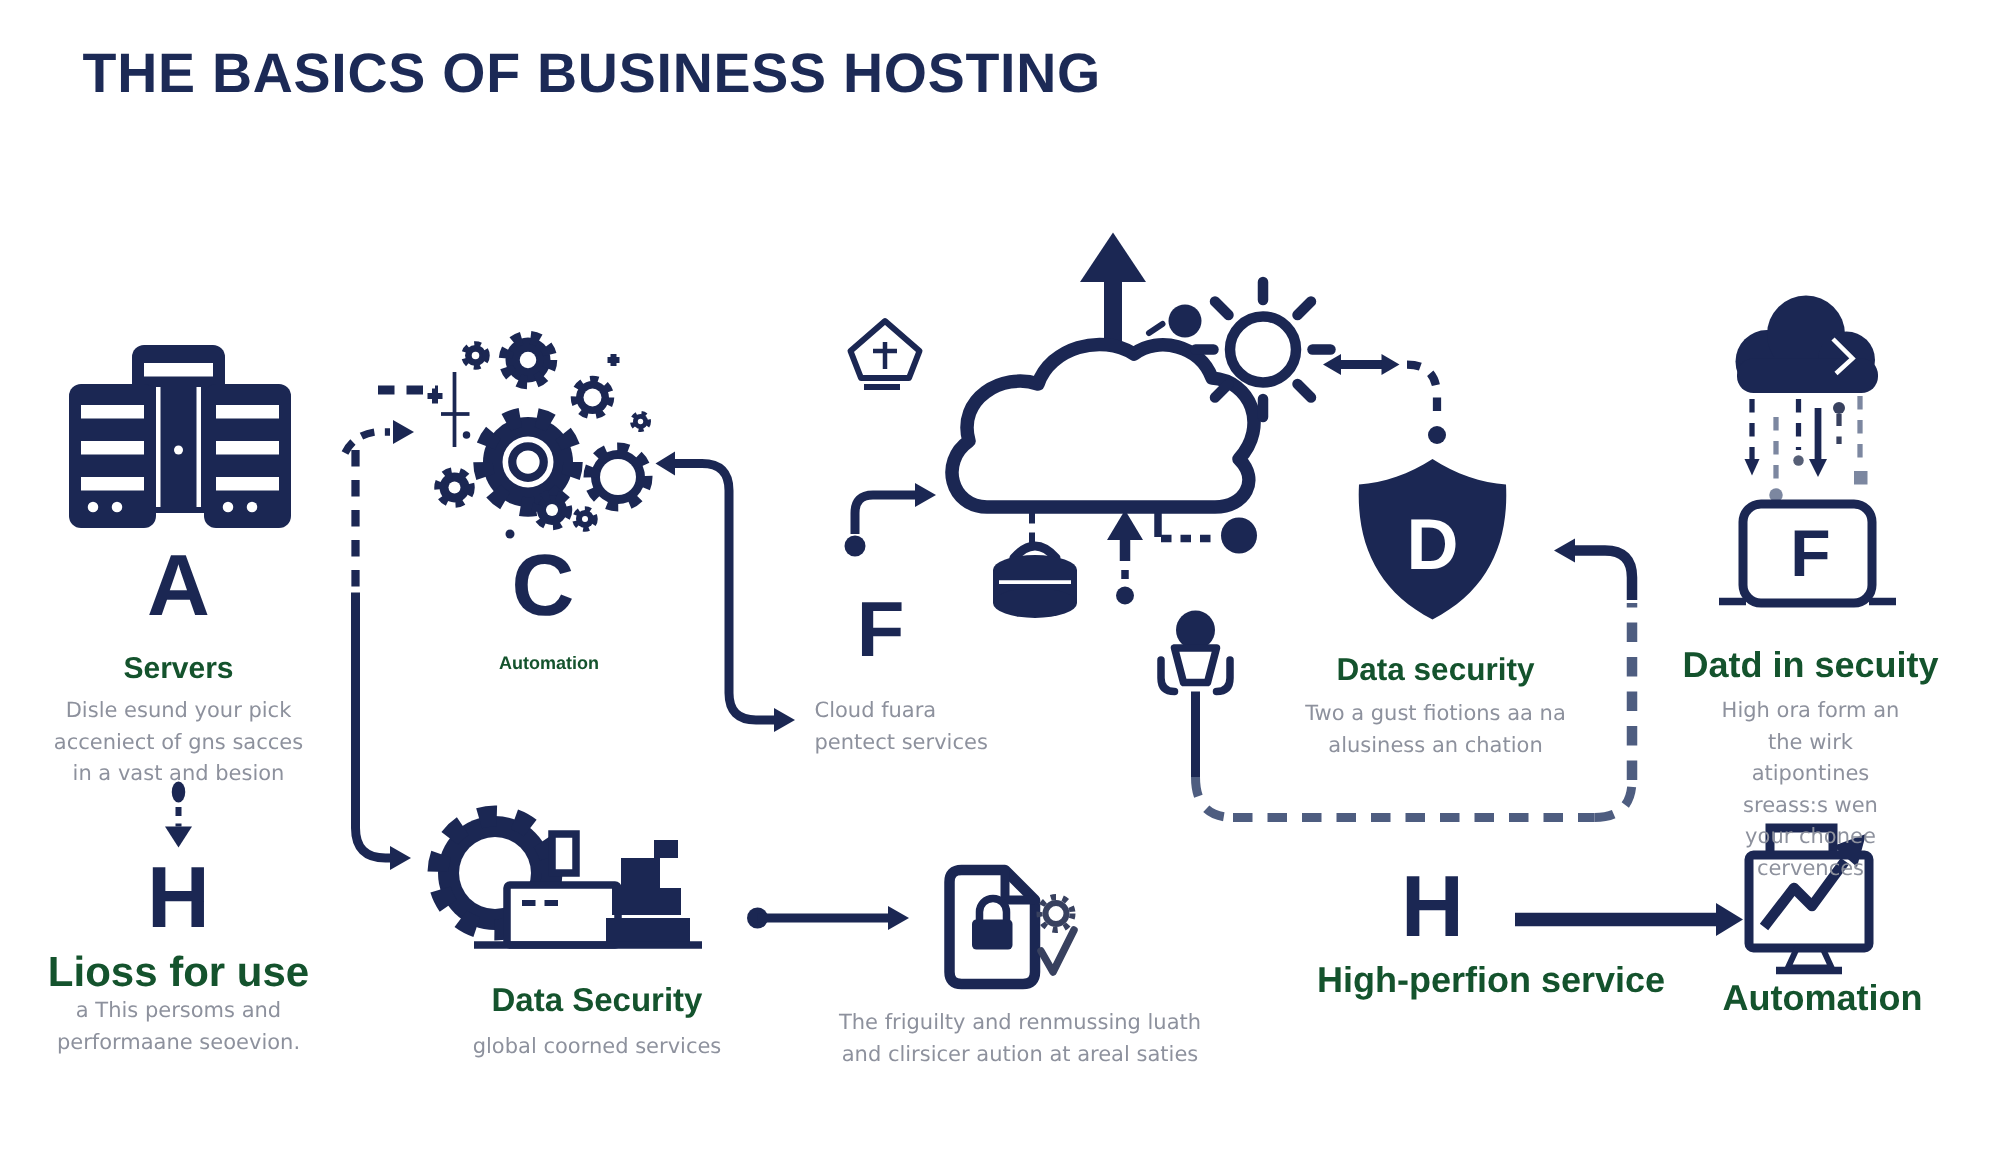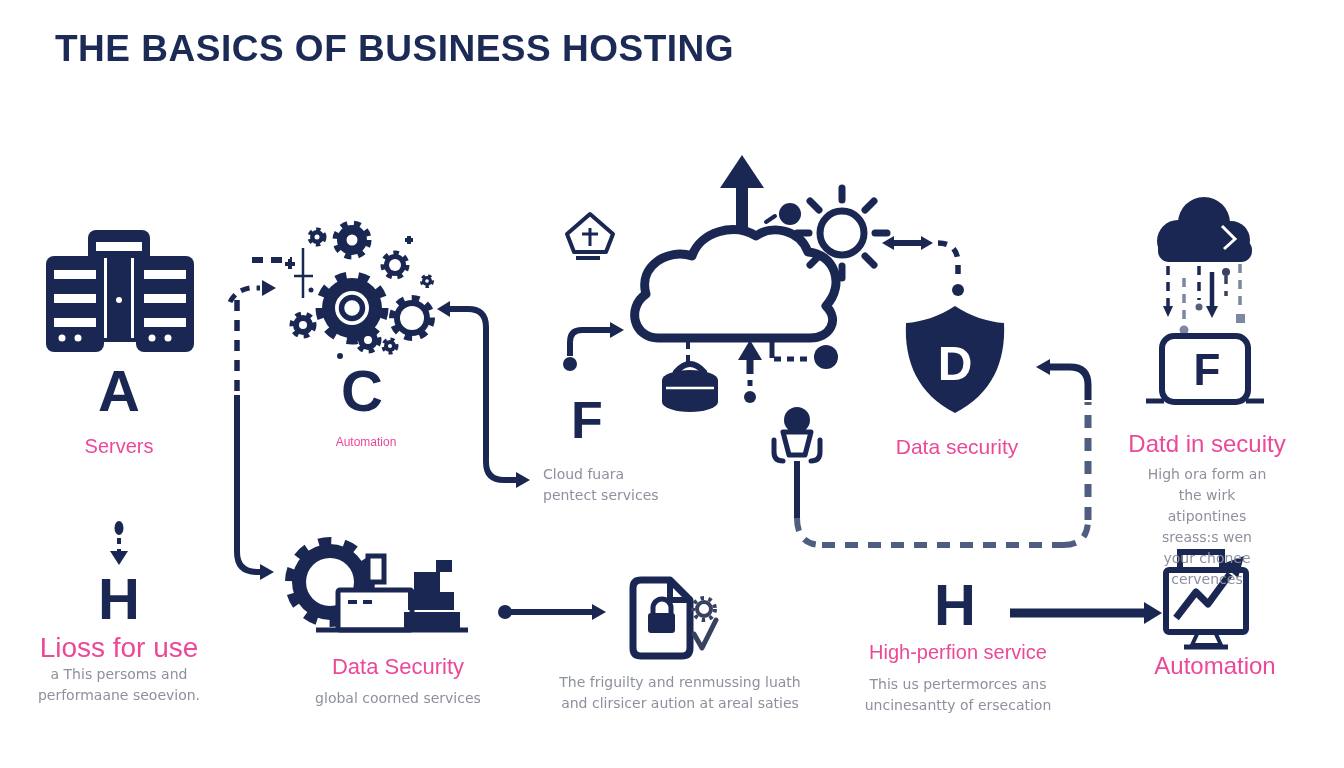--- a/index.html
+++ b/index.html
@@ -3,21 +3,21 @@
 <meta charset="utf-8">
 <style>
   html,body{margin:0;padding:0;background:#e9e9e9;}
   #canvas{position:relative;width:1344px;height:768px;background:#ffffff;overflow:hidden;
           font-family:"Liberation Sans", sans-serif;}
   .title{position:absolute;left:55px;top:28px;font-size:37px;font-weight:800;color:#1c2a56;
          letter-spacing:.5px;white-space:nowrap;}
   .subtitle{position:absolute;left:56px;top:84px;font-size:14.5px;color:#9094a0;line-height:1.5;
             white-space:pre-line;font-family:"DejaVu Sans", sans-serif;}
   .letter{position:absolute;transform:translateX(-50%);font-weight:800;color:#1b2753;line-height:1;}
-  .heading{position:absolute;transform:translateX(-50%);font-weight:400;color:#ec4899;
+  .heading{position:absolute;transform:translateX(-50%);font-weight:700;color:#14532d;
            white-space:nowrap;line-height:1;}
   .blurb{position:absolute;transform:translateX(-50%);text-align:center;color:#8d919d;
          font-size:14px;line-height:1.5;white-space:pre-line;font-family:"DejaVu Sans", sans-serif;}
   .blurb.left{transform:none;text-align:left;}
   svg.layer{position:absolute;left:0;top:0;width:1344px;height:768px;}
 </style>
 </head>
 <body>
 
 <div id="canvas">
@@ -282,20 +282,23 @@
       <polygon points="1222,564 1244,556 1238,578" fill="#1b2753"></polygon>
       <path d="M 1198 632 L 1192 645 L 1221 645 L 1215 632" fill="none" stroke="#1b2753" stroke-width="4" stroke-linejoin="round"></path>
       <line x1="1184" y1="647" x2="1228" y2="647" stroke="#1b2753" stroke-width="5"></line>
     </g>
   </svg>
 
   <div class="title">THE BASICS OF BUSINESS HOSTING</div>
 
   <div class="letter" style="left:119px;top:362px;font-size:58px;">A</div>
   <div class="heading" style="left:119px;top:436px;font-size:20px;">Servers</div>
+  <div class="blurb" style="left:119px;top:464px;">Disle esund your pick
+acceniect of gns sacces
+in a vast and besion</div>
 
   <div class="letter" style="left:119px;top:570px;font-size:58px;">H</div>
   <div class="heading" style="left:119px;top:634px;font-size:28px;">Lioss for use</div>
   <div class="blurb" style="left:119px;top:664px;">a This persoms and
 performaane seoevion.</div>
 
   <div class="letter" style="left:362px;top:362px;font-size:58px;">C</div>
   <div class="heading" style="left:366px;top:436px;font-size:12px;">Automation</div>
 
   <div class="heading" style="left:398px;top:656px;font-size:22px;">Data Security</div>
@@ -303,25 +306,25 @@
 
   <div class="letter" style="left:587px;top:394px;font-size:52px;">F</div>
   <div class="blurb" style="left:680px;top:672px;">The friguilty and renmussing luath
 and clirsicer aution at areal saties</div>
 
   <div class="blurb left" style="left:543px;top:464px;">Cloud fuara
 pentect services</div>
 
   <div class="letter" style="left:955px;top:340px;font-size:48px;color:#ffffff;">D</div>
   <div class="heading" style="left:957px;top:436px;font-size:21px;">Data security</div>
+  <div class="blurb" style="left:957px;top:466px;">Two a gust fiotions aa na
+alusiness an chation</div>
 
   <div class="letter" style="left:955px;top:576px;font-size:58px;">H</div>
-  <div class="heading" style="left:958px;top:642px;font-size:20px;">High-perfion service</div>
-  <div class="blurb" style="left:958px;top:674px;">This us pertermorces ans
-uncinesantty of ersecation</div>
+  <div class="heading" style="left:994px;top:642px;font-size:24px;">High-perfion service</div>
 
   <div class="letter" style="left:1207px;top:348px;font-size:44px;">F</div>
   <div class="heading" style="left:1207px;top:432px;font-size:24px;">Datd in secuity</div>
   <div class="blurb" style="left:1207px;top:464px;">High ora form an the wirk
 atipontines sreass:s wen
 your chonee cervences</div>
 
   <div class="heading" style="left:1215px;top:654px;font-size:24px;">Automation</div>
 
 </div>

